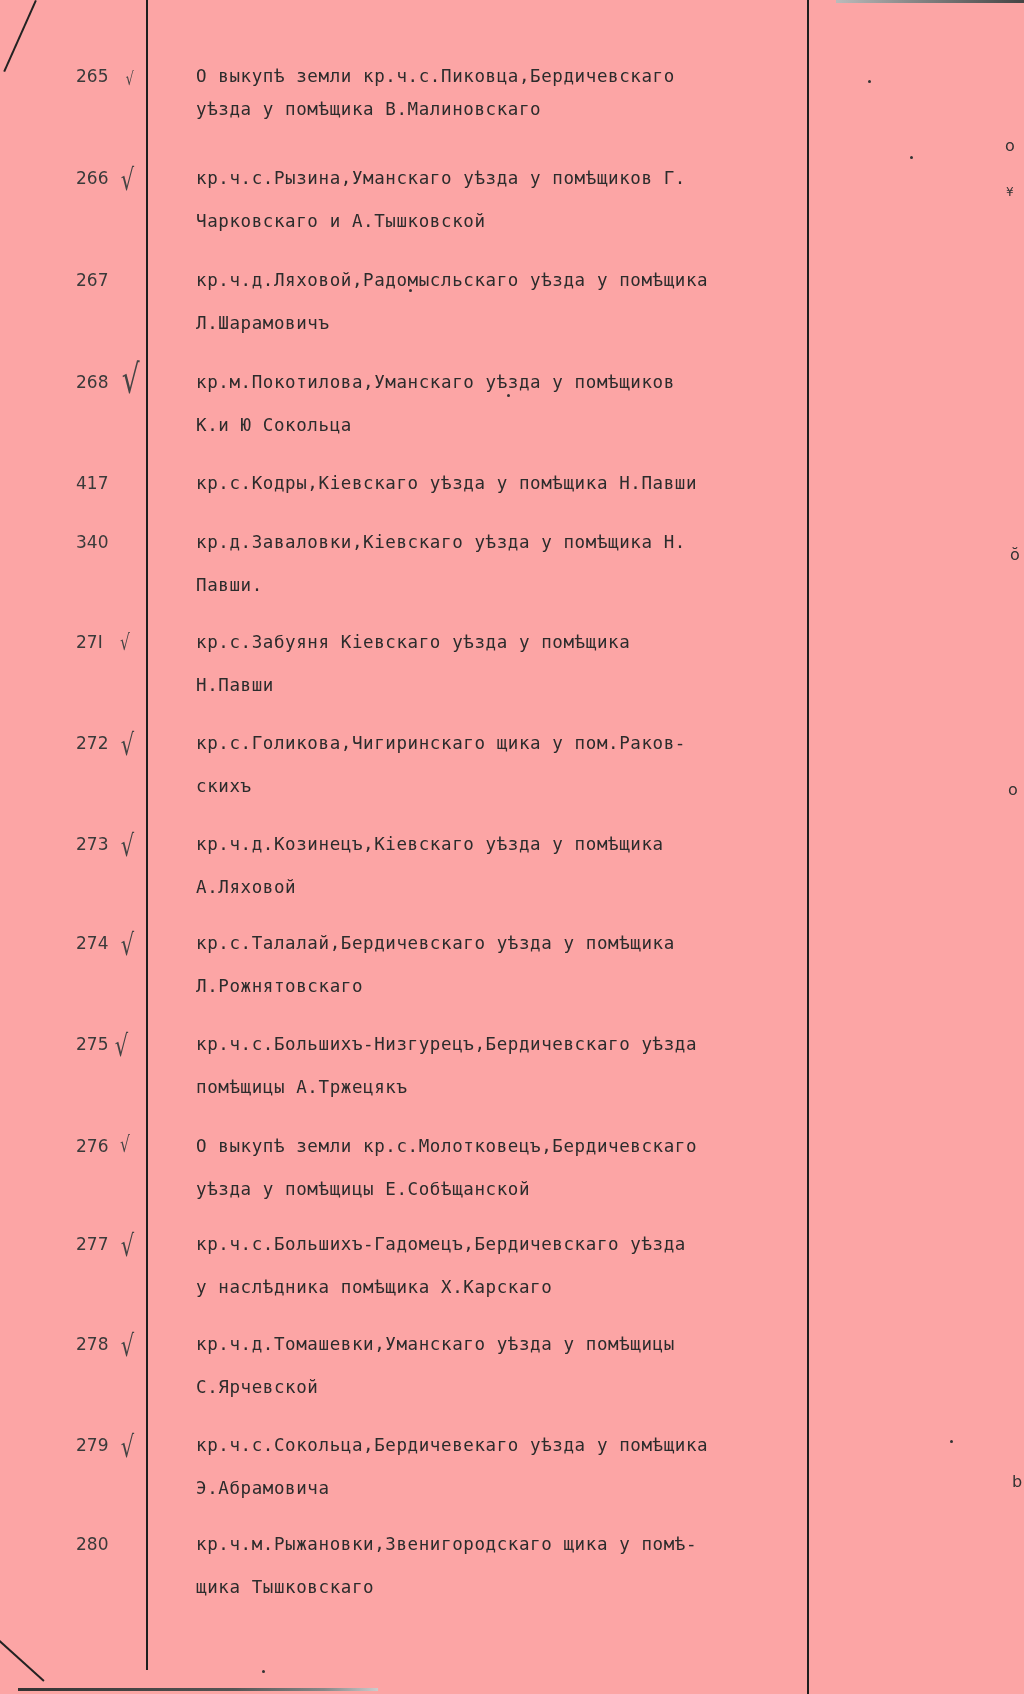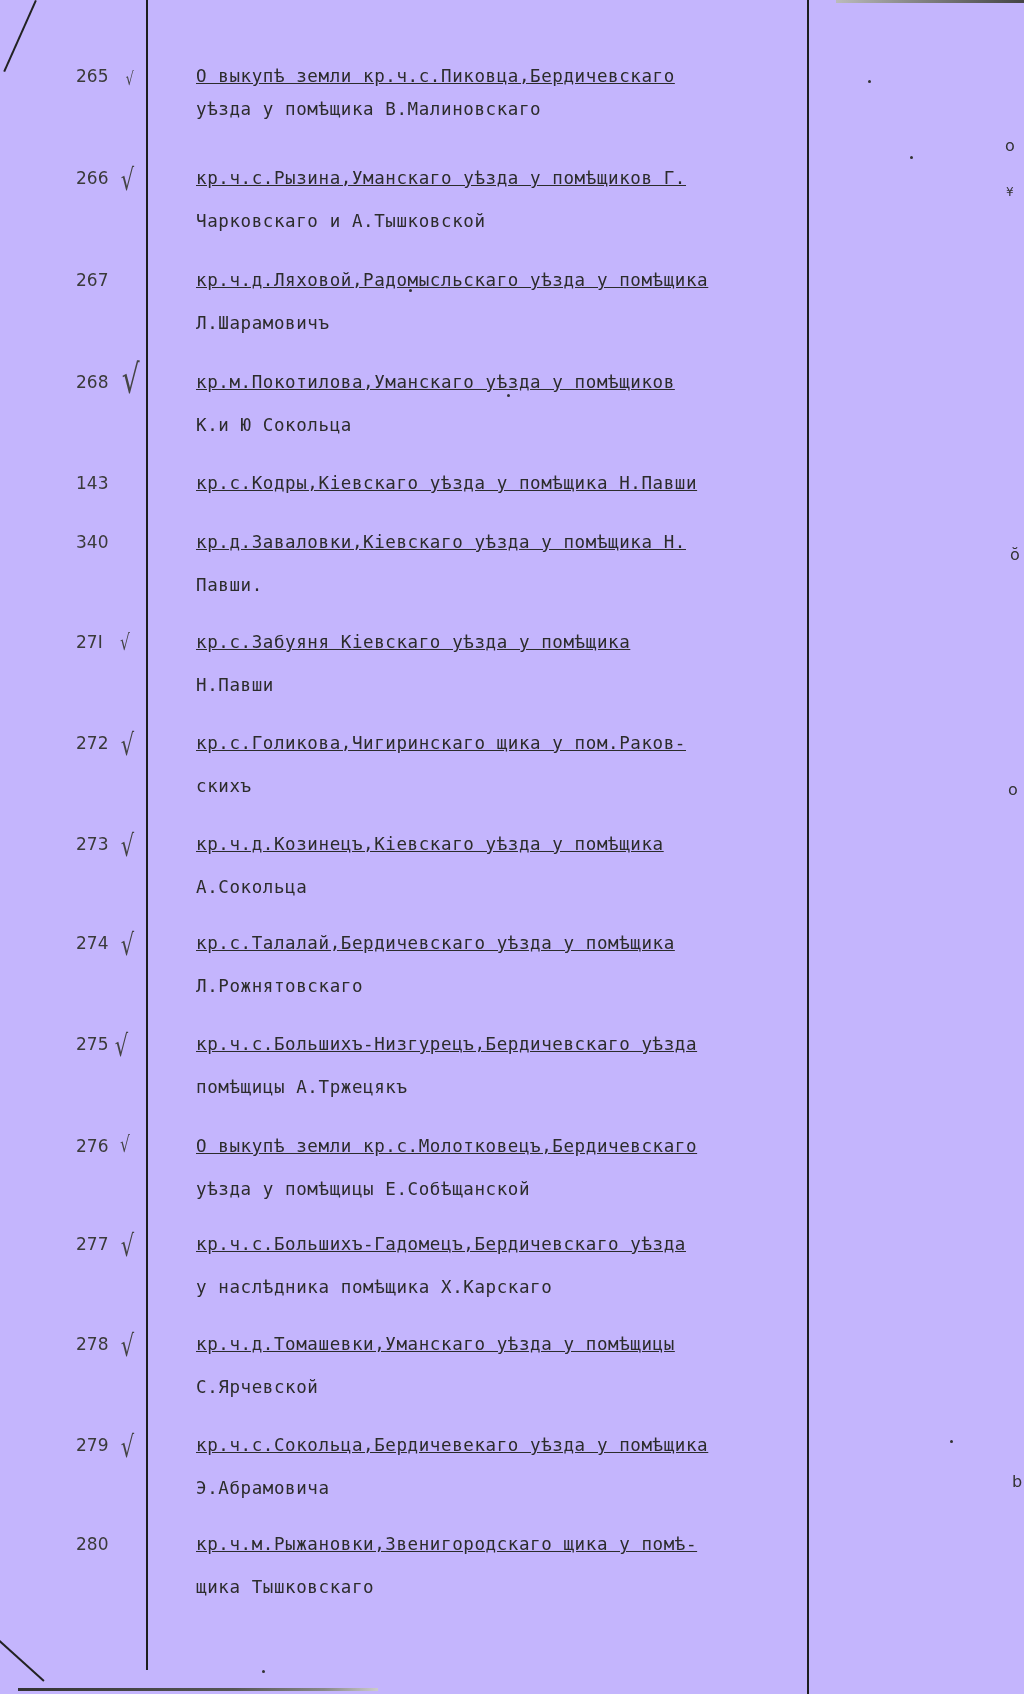--- a/index.html
+++ b/index.html
@@ -12,21 +12,21 @@
     height: 1694px;
     position: relative;
     overflow: hidden;
     font-family: "DejaVu Sans Mono", "Liberation Mono", monospace;
     color: #2a2a2a;
   }
   .page {
     position: absolute;
     left: 0; top: 0;
     width: 1024px; height: 1694px;
-    background: #c4b5fd;
+    background: #fca5a5;
   }
   
   .corner-line-top {
     position: absolute;
     left: -8px; top: 0;
     width: 2px; height: 78px;
     background: #222;
     transform: rotate(24deg);
     transform-origin: top left;
     left: 35px;
@@ -87,21 +87,21 @@
     transform: scaleX(0.7);
   }
   .entry-line {
     position: absolute;
     left: 196px;
     font-size: 17.5px;
     white-space: nowrap;
     letter-spacing: 0.6px;
     color: #2c2c2c;
   }
-  .line-1 { top: 0; text-decoration: underline; }
+  .line-1 { top: 0; }
   .line-2 { top: 43px; }
   .speck {
     position: absolute;
     background: #333;
     border-radius: 50%;
   }
   .side-mark {
     position: absolute;
     font-size: 16px;
     color: #333;
@@ -143,21 +143,21 @@
     </div>
 
     <div class="entry" style="top:372px">
       <span class="entry-num">268</span>
       <span class="check" style="font-size:40px; top:-16px;">√</span>
       <span class="entry-line line-1">кр.м.Покотилова,Уманскаго уѣзда у помѣщиков</span>
       <span class="entry-line line-2">К.и Ю Сокольца</span>
     </div>
 
     <div class="entry" style="top:473px">
-      <span class="entry-num">143</span>
+      <span class="entry-num">417</span>
       <span class="entry-line line-1">кр.с.Кодры,Кіевскаго уѣзда у помѣщика Н.Павши</span>
     </div>
 
     <div class="entry" style="top:532px">
       <span class="entry-num">340</span>
       <span class="entry-line line-1">кр.д.Заваловки,Кіевскаго уѣзда у помѣщика Н.</span>
       <span class="entry-line line-2">Павши.</span>
     </div>
 
     <div class="entry" style="top:632px">
@@ -171,21 +171,21 @@
       <span class="entry-num">272</span>
       <span class="check">√</span>
       <span class="entry-line line-1">кр.с.Голикова,Чигиринскаго щика у пом.Раков-</span>
       <span class="entry-line line-2">скихъ</span>
     </div>
 
     <div class="entry" style="top:834px">
       <span class="entry-num">273</span>
       <span class="check">√</span>
       <span class="entry-line line-1">кр.ч.д.Козинецъ,Кіевскаго уѣзда у помѣщика</span>
-      <span class="entry-line line-2">А.Сокольца</span>
+      <span class="entry-line line-2">А.Ляховой</span>
     </div>
 
     <div class="entry" style="top:933px">
       <span class="entry-num">274</span>
       <span class="check">√</span>
       <span class="entry-line line-1">кр.с.Талалай,Бердичевскаго уѣзда у помѣщика</span>
       <span class="entry-line line-2">Л.Рожнятовскаго</span>
     </div>
 
     <div class="entry" style="top:1034px">

